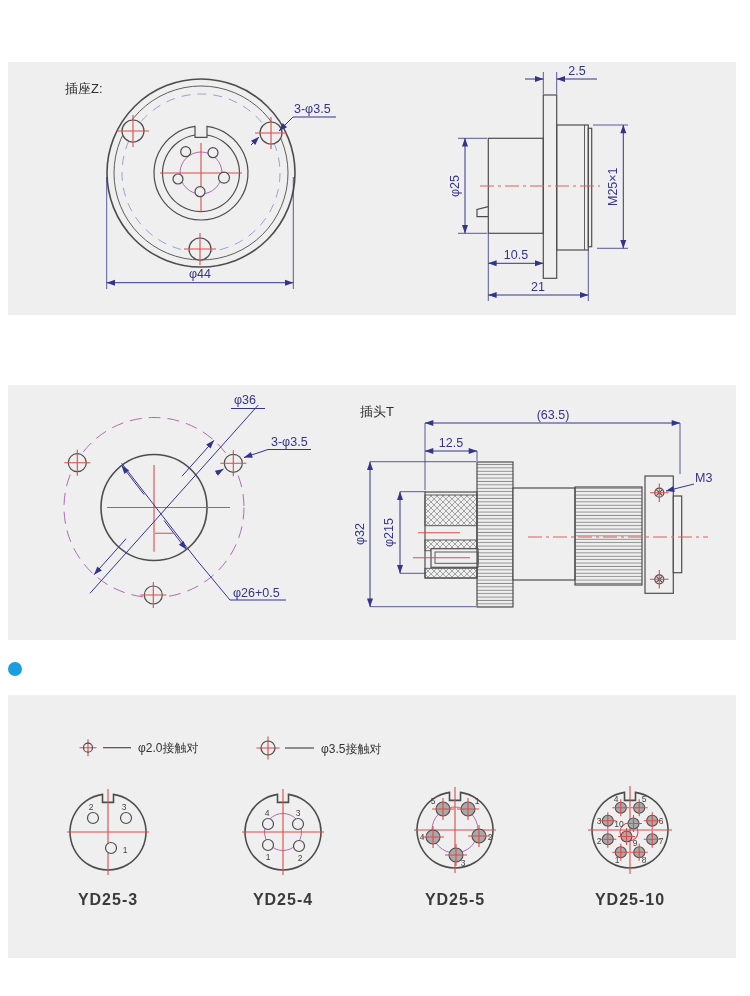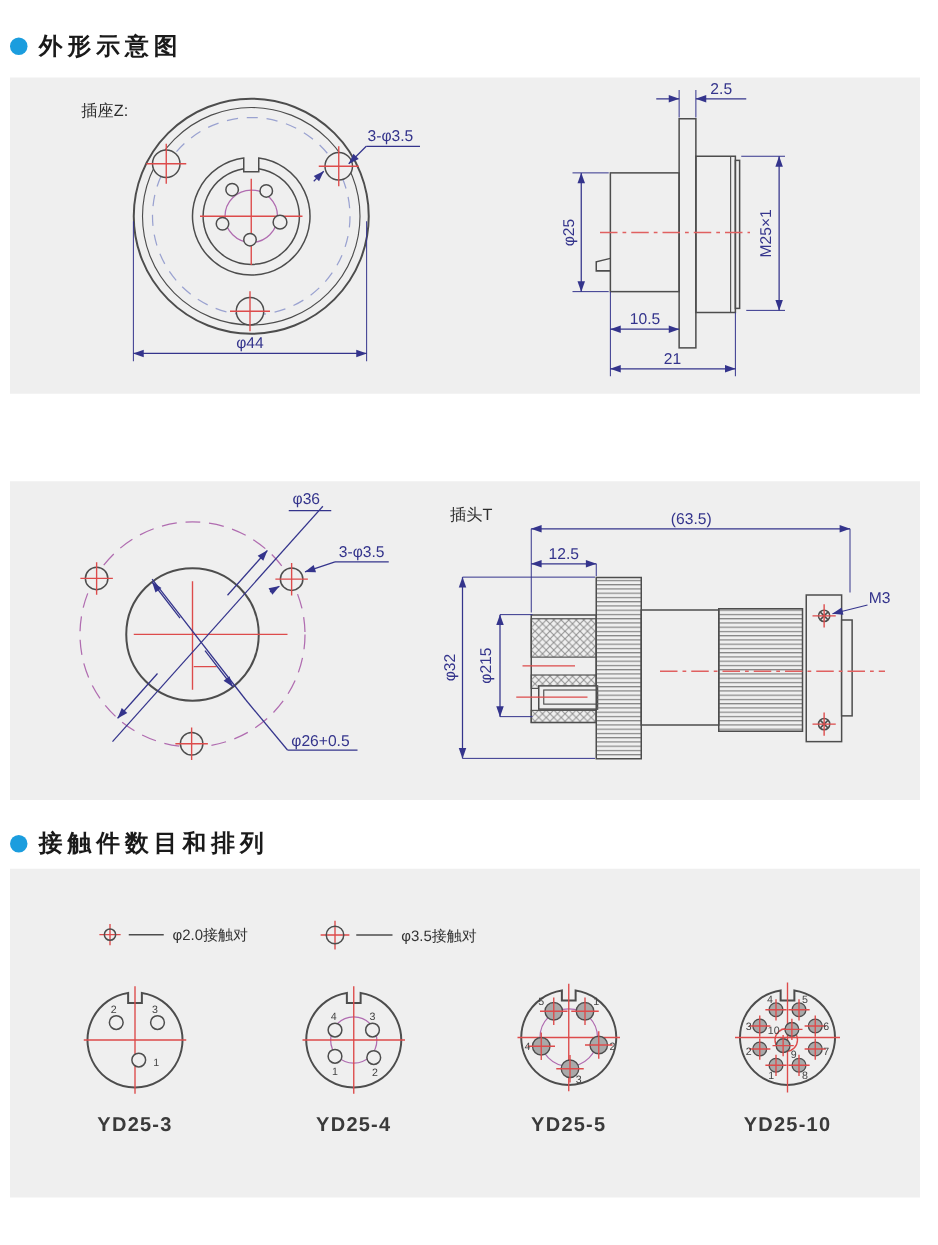--- a/index.html
+++ b/index.html
@@ -26,24 +26,20 @@
   .pinf{fill:#a9a9a9;stroke:#4d4d4d;stroke-width:1.1px;}
   .num{fill:#444;font-size:8.5px;text-anchor:middle;}
   .model{fill:#3a3a3a;font-size:16px;font-weight:bold;text-anchor:middle;letter-spacing:1px;}
   .mid{text-anchor:middle;}
 </style>
 </head>
 <body>
 
 <div class="page">
 
-  <div class="section-header" style="top:24px;">
-    <span class="bullet"></span>
-    <h2>外形示意图</h2>
-  </div>
 
   <div class="panel" style="top:62px;height:253px;">
     <svg width="728" height="253" viewBox="0 0 728 253">
       <defs>
         <marker id="arw1" orient="auto-start-reverse" markerUnits="userSpaceOnUse" markerWidth="10" markerHeight="8" refX="8.8" refY="4">
           <path d="M0.5,1 L9,4 L0.5,7 Z" fill="#34348c"></path>
         </marker>
       </defs>
 
       <g transform="translate(193,111)">
@@ -239,21 +235,20 @@
 
       <g>
         <text x="687" y="97" class="dimt">M3</text>
         <line x1="686" y1="99" x2="658" y2="106" class="dim" marker-end="url(#arw2)"></line>
       </g>
     </svg>
   </div>
 
   <div class="section-header" style="top:662px;">
     <span class="bullet"></span>
-    <h2>接触件数目和排列</h2>
   </div>
 
   <div class="panel" style="top:695px;height:263px;">
     <svg width="728" height="263" viewBox="0 0 728 263">
 
       <g transform="translate(80,52.7)">
         <path d="M-8.5,0 H8.5 M0,-8.5 V8.5" class="red"></path>
         <circle r="4.5" class="ol"></circle>
         <line x1="15" y1="0" x2="43" y2="0" class="ol" stroke-width="1"></line>
         <text x="50" y="4.5" class="lgt">φ2.0接触对</text>

